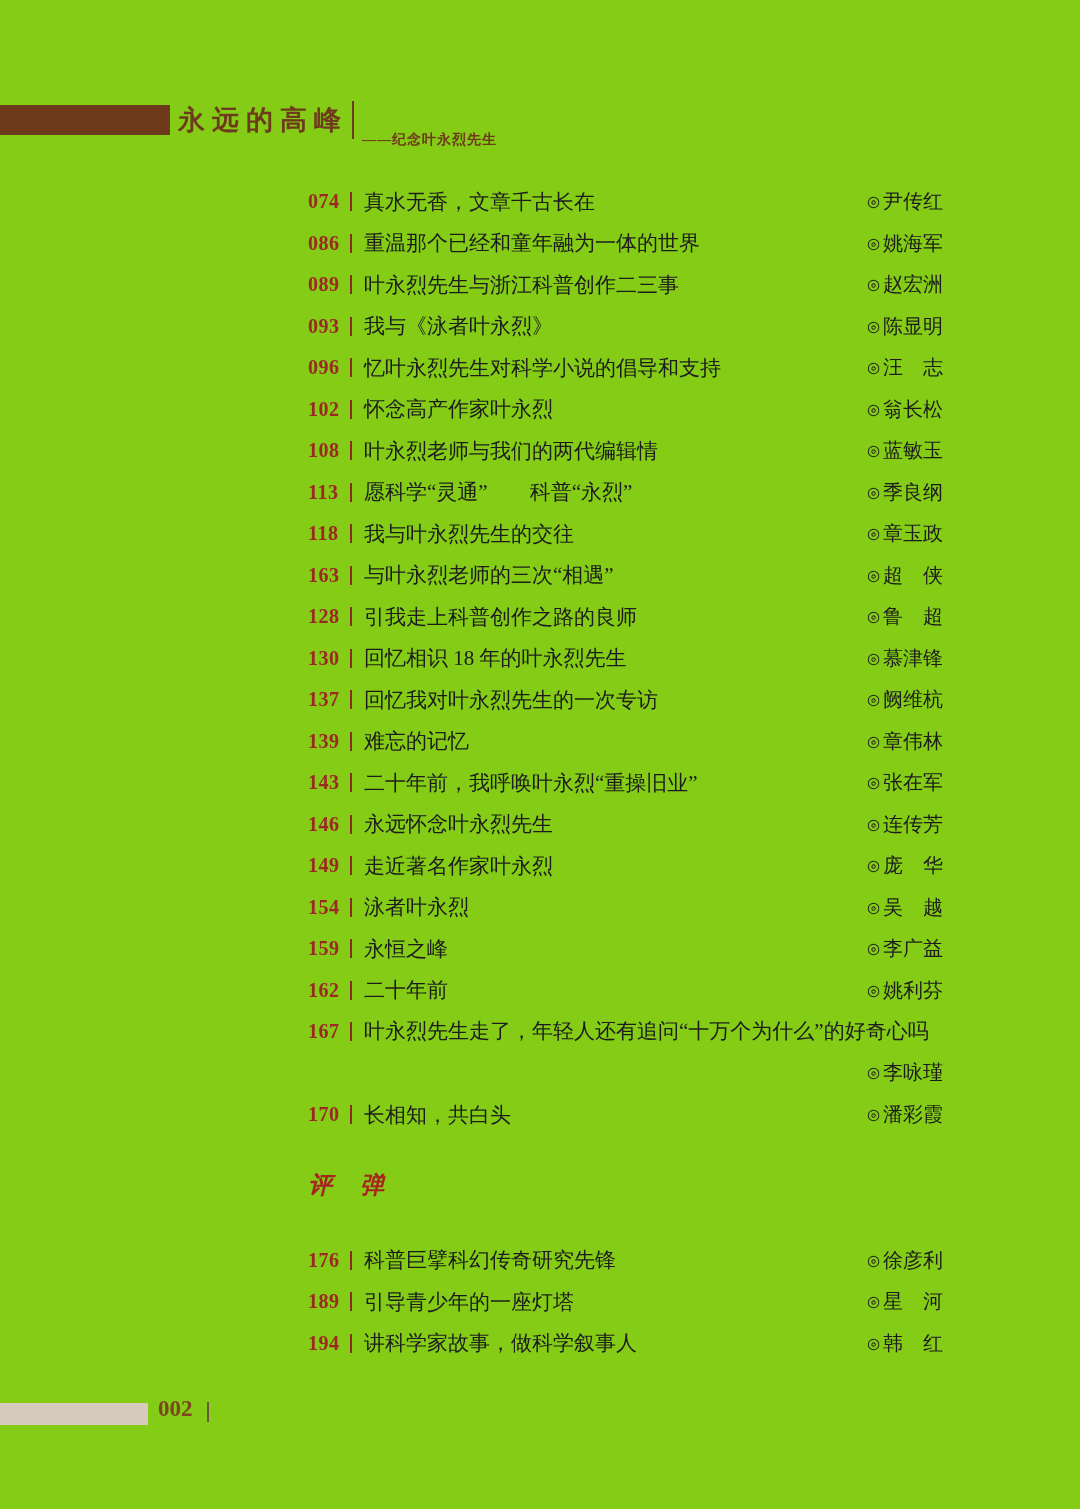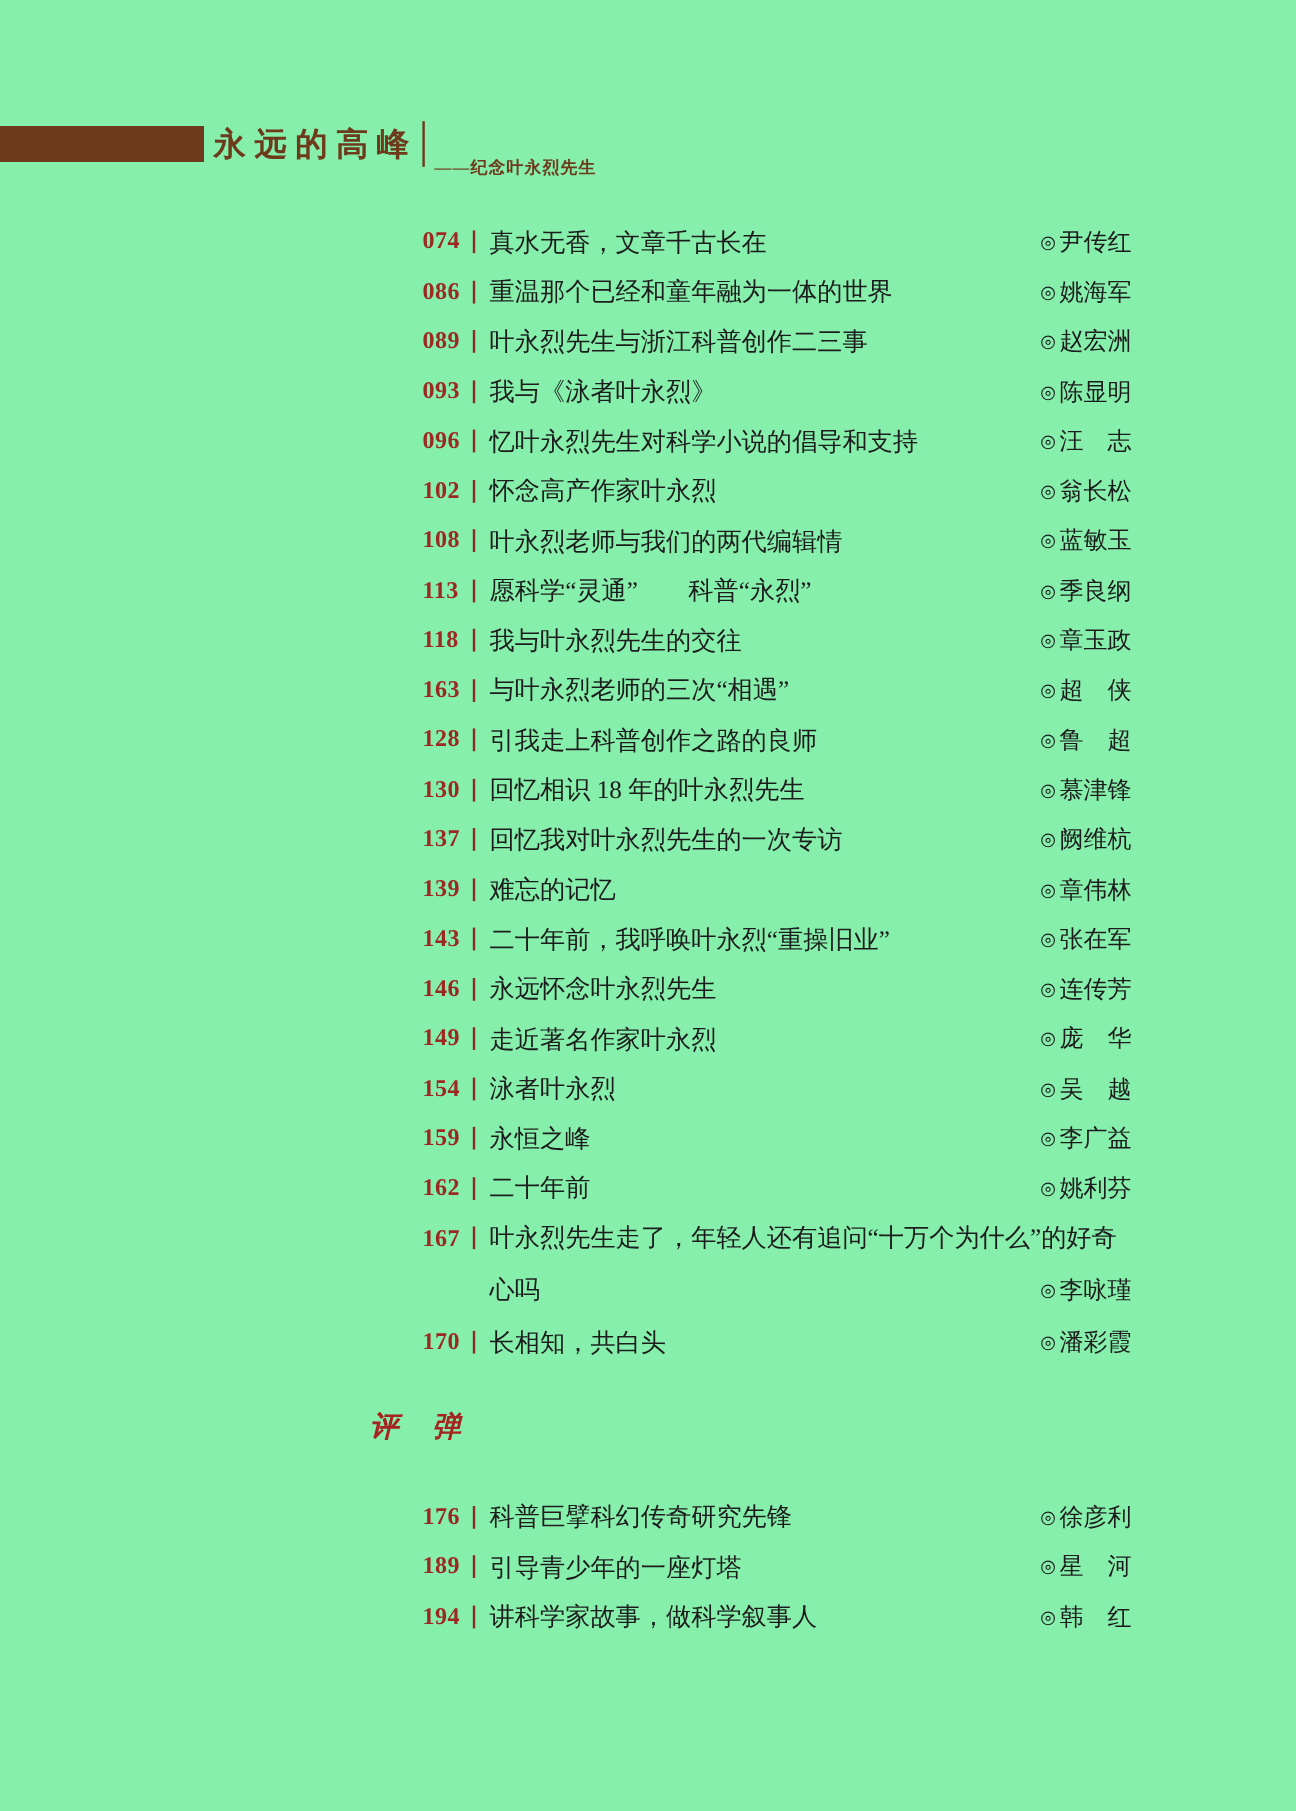--- a/index.html
+++ b/index.html
@@ -1,19 +1,19 @@
 <!DOCTYPE html>
 <html lang="zh"><head>
 <meta charset="utf-8">
 <style>
   html,body{margin:0;padding:0;background:#ffffff;}
   .page{
     position:relative;
     width:1080px;height:1509px;
-    background:#86efac;
+    background:#84cc16;
     overflow:hidden;
     font-family:"Liberation Serif", serif;
   }
   
   .header{
     position:absolute;left:0;top:98px;width:1080px;height:44px;
     display:flex;align-items:center;
   }
   .header-bar{
     width:170px;height:30px;background:#6e3a1c;flex:0 0 auto;
@@ -28,21 +28,21 @@
     width:2px;height:38px;background:#6e3a1c;margin:0 8px 0 4px;flex:0 0 auto;
   }
   .header-subtitle{
     font-size:14px;font-weight:bold;color:#6e3a1c;
     letter-spacing:1px;white-space:nowrap;padding-top:4px;margin-top:36px;
   }
   
   .toc{
     position:absolute;left:308px;top:181px;width:635px;
   }
-  .toc-row{min-height:41.5px;margin-left:44px;}
+  .toc-row{min-height:41.5px;}
   .entry-line{
     display:flex;align-items:center;height:41.5px;
   }
   .num{
     width:40px;flex:0 0 auto;
     font-family:"Liberation Serif",serif;
     font-weight:bold;font-size:20px;color:#9c2822;
     letter-spacing:0.5px;
   }
   .sep{
@@ -305,14 +305,19 @@
           <div class="entry-line">
             <span class="num">194</span>
             <span class="sep"></span>
             <span class="title">讲科学家故事，做科学叙事人</span>
             <span class="author"><span class="author-prefix">⊙</span><span class="author-name">韩　红</span></span>
           </div>
         </div>
       </div>
   </div>
 
+  <div class="footer">
+    <div class="footer-bar"></div>
+    <div class="footer-num">002</div>
+    <div class="footer-sep"></div>
+  </div>
 
 </div>
 
 </body></html>

